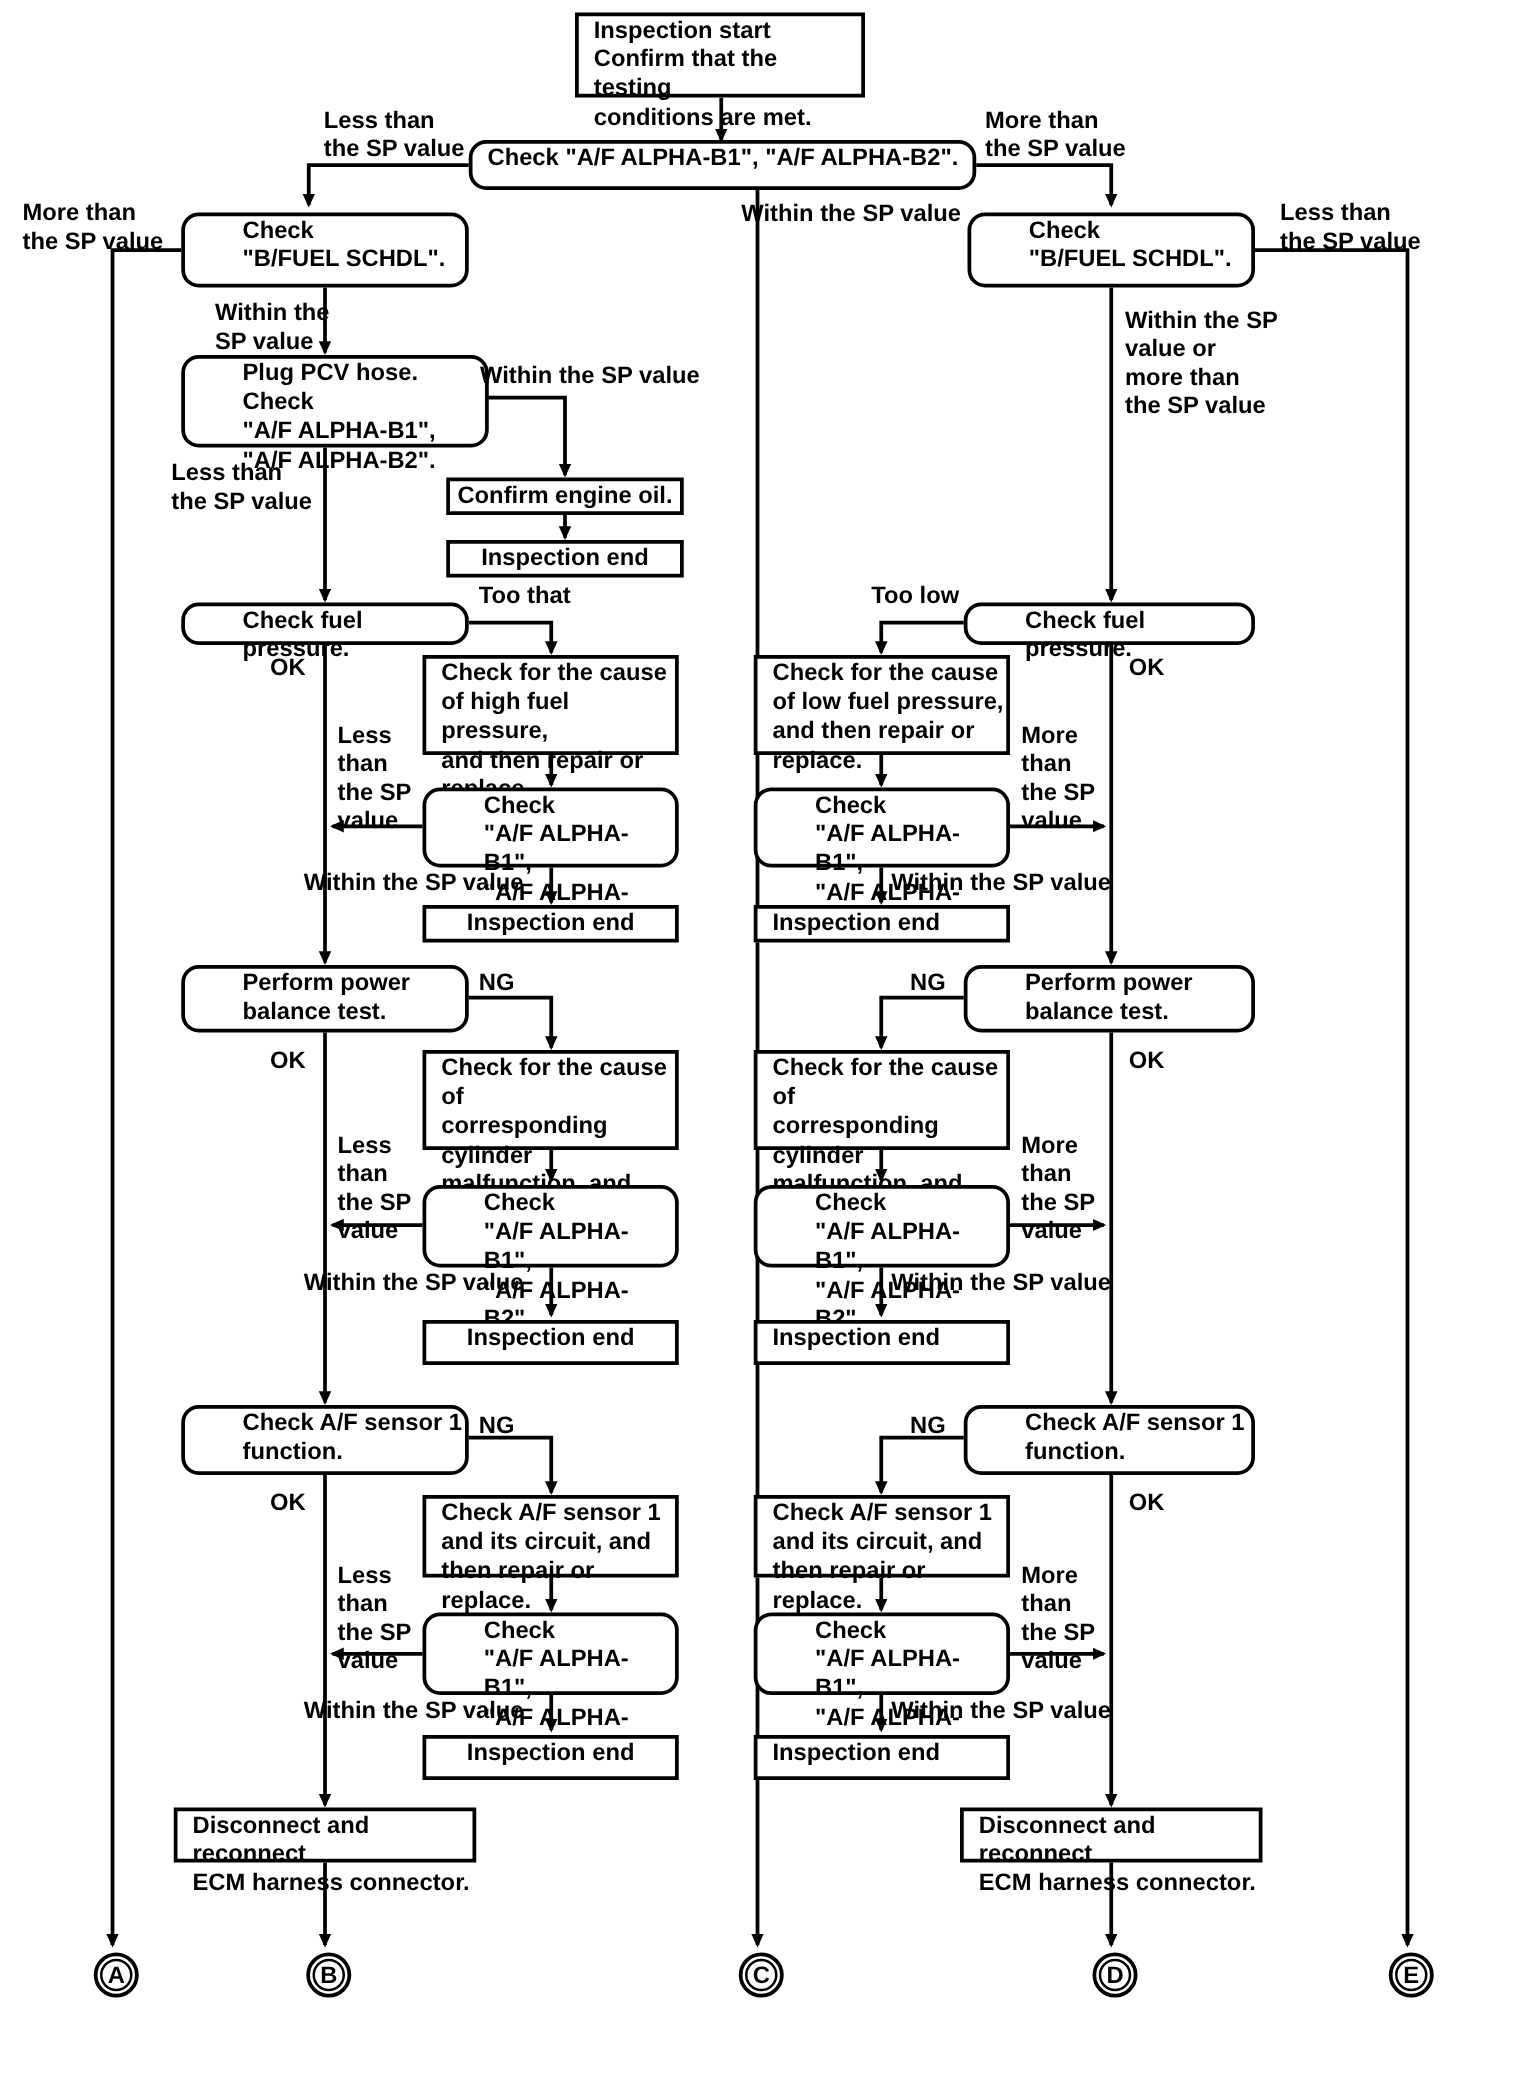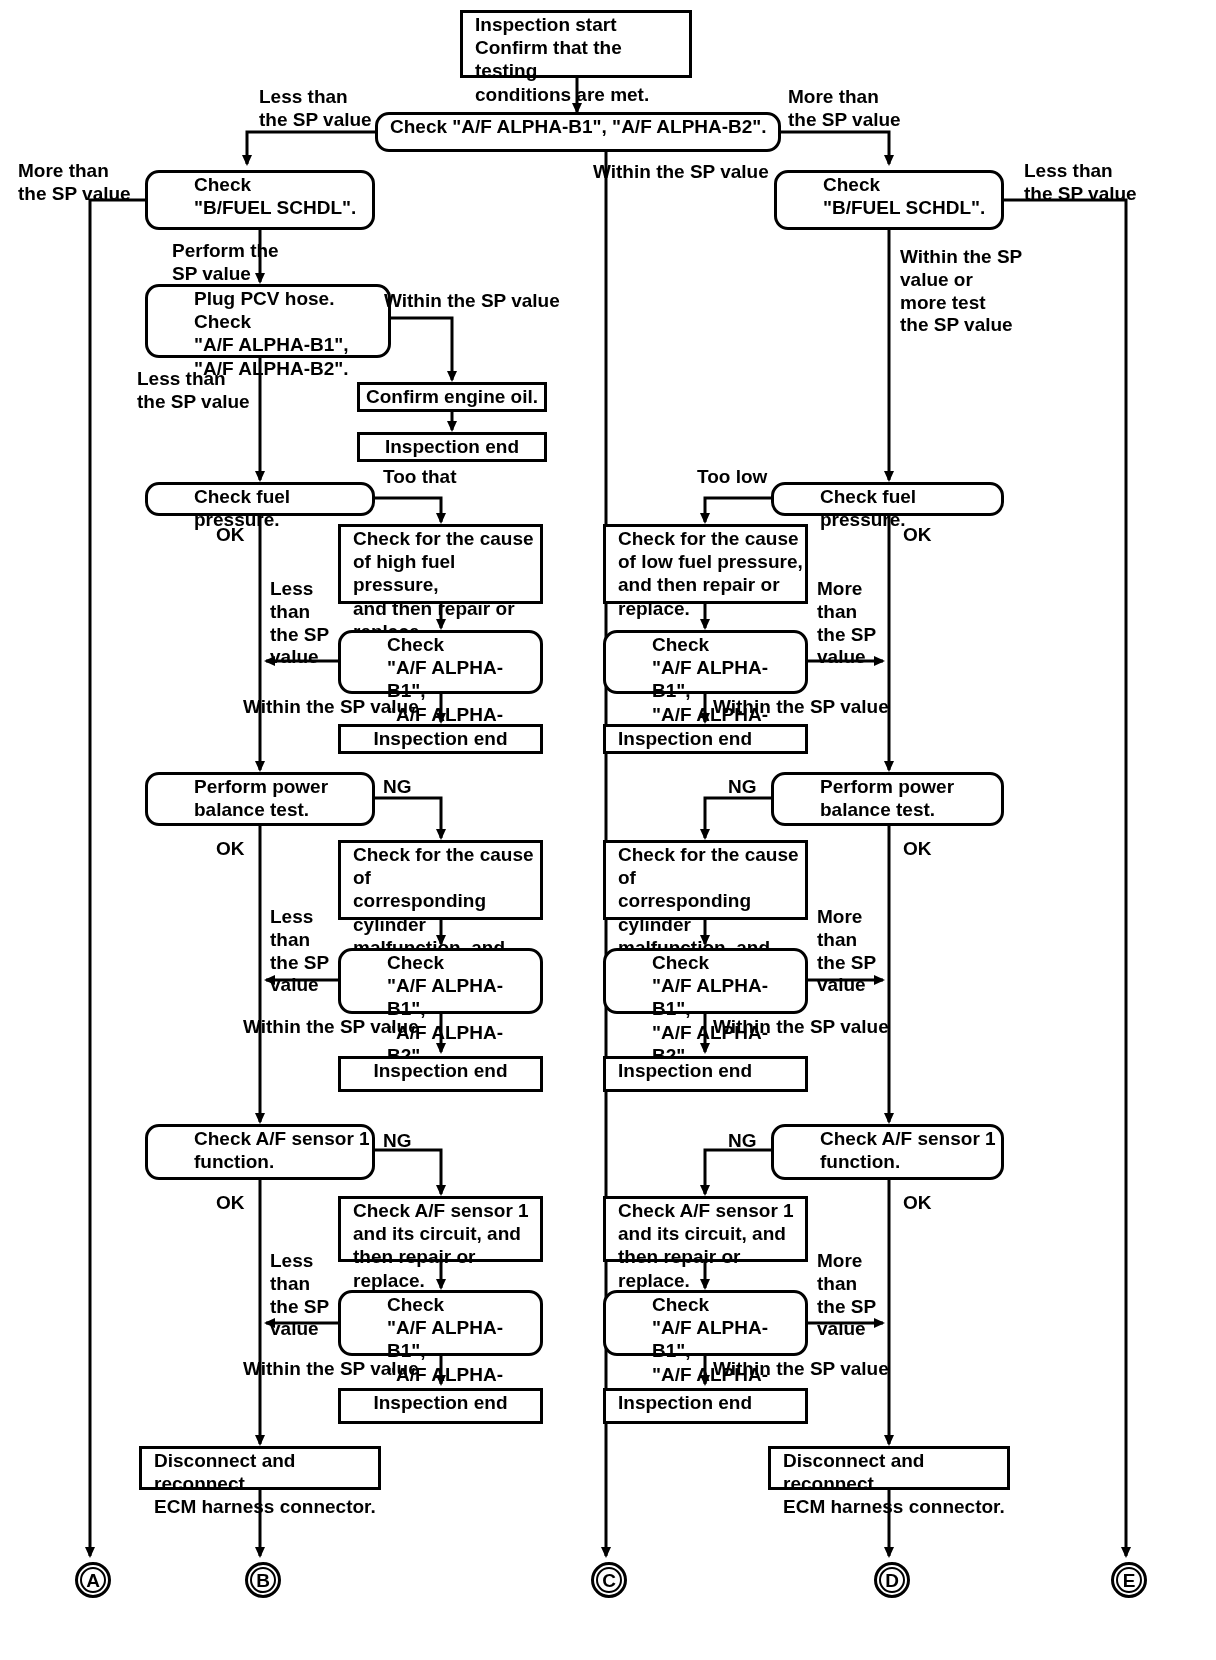--- a/index.html
+++ b/index.html
@@ -283,26 +283,26 @@
   <div class="lbl" style="left:788px;top:86px;">More than
 the SP value</div>
 
   <div class="lbl" style="left:18px;top:160px;">More than
 the SP value</div>
   <div class="lbl" style="left:1024px;top:160px;">Less than
 the SP value</div>
 
   <div class="lbl" style="left:593px;top:161px;">Within the SP value</div>
 
-  <div class="lbl" style="left:172px;top:240px;">Perform the
+  <div class="lbl" style="left:172px;top:240px;">Within the
 SP value</div>
 
   <div class="lbl" style="left:900px;top:246px;">Within the SP
 value or
-more test
+more than
 the SP value</div>
 
   <div class="lbl" style="left:384px;top:290px;">Within the SP value</div>
   <div class="lbl" style="left:137px;top:368px;">Less than
 the SP value</div>
 
   <div class="lbl" style="left:383px;top:466px;">Too that</div>
   <div class="lbl" style="left:697px;top:466px;">Too low</div>
 
   <div class="lbl" style="left:216px;top:524px;">OK</div>

